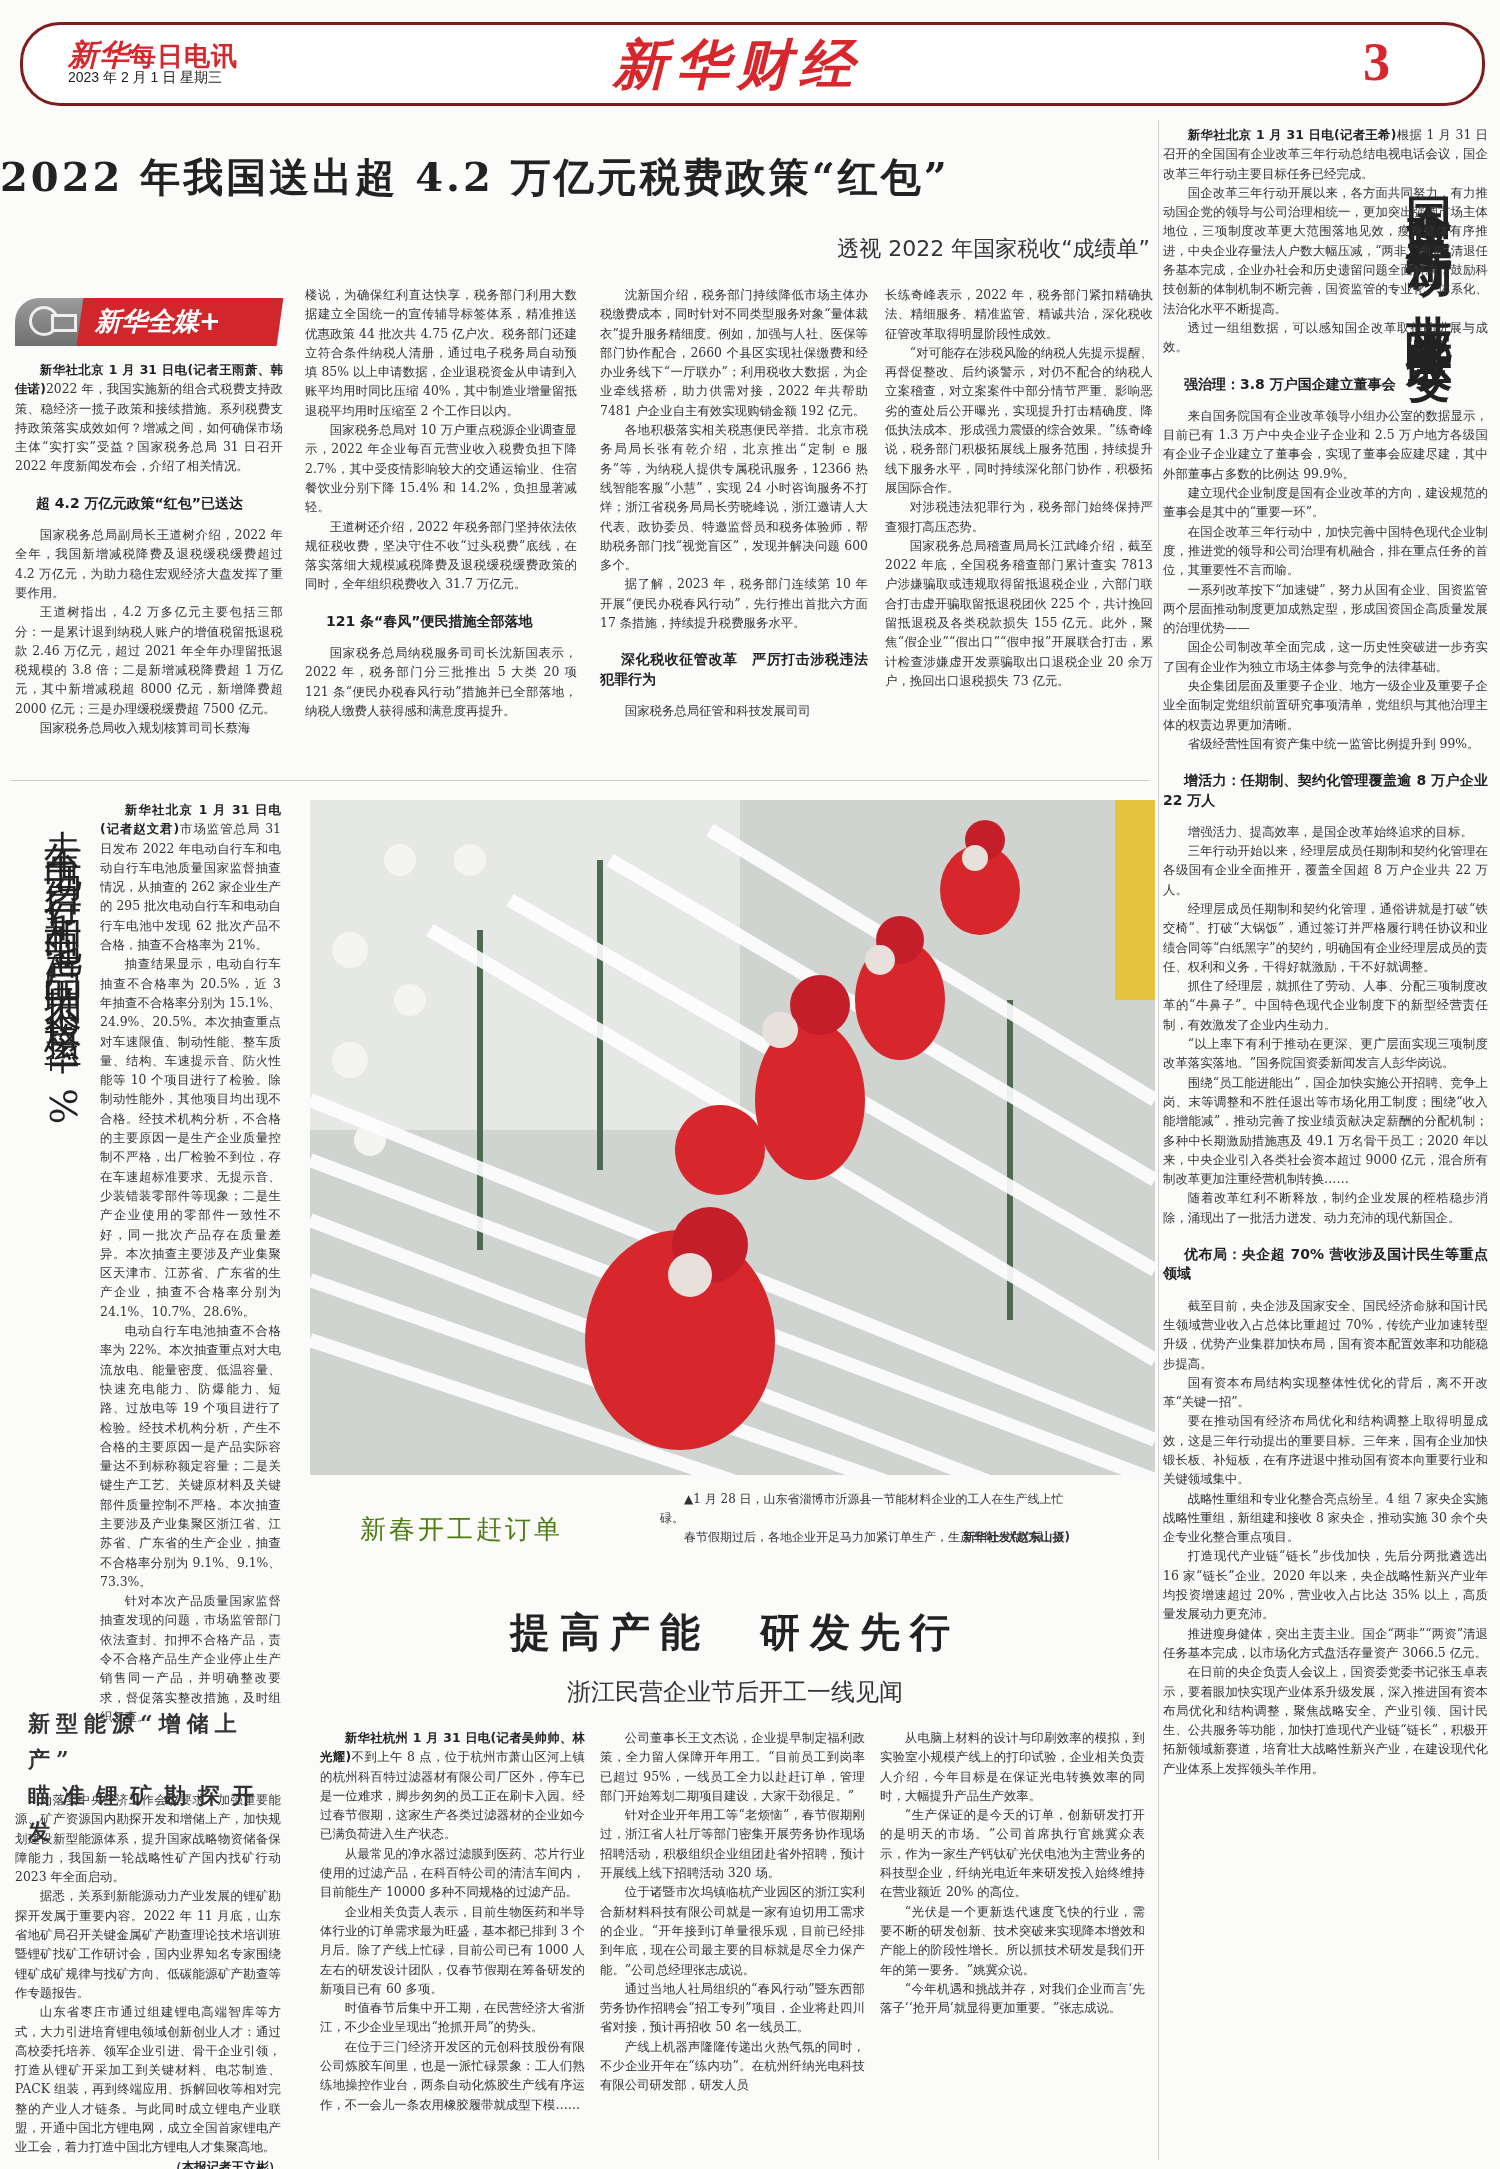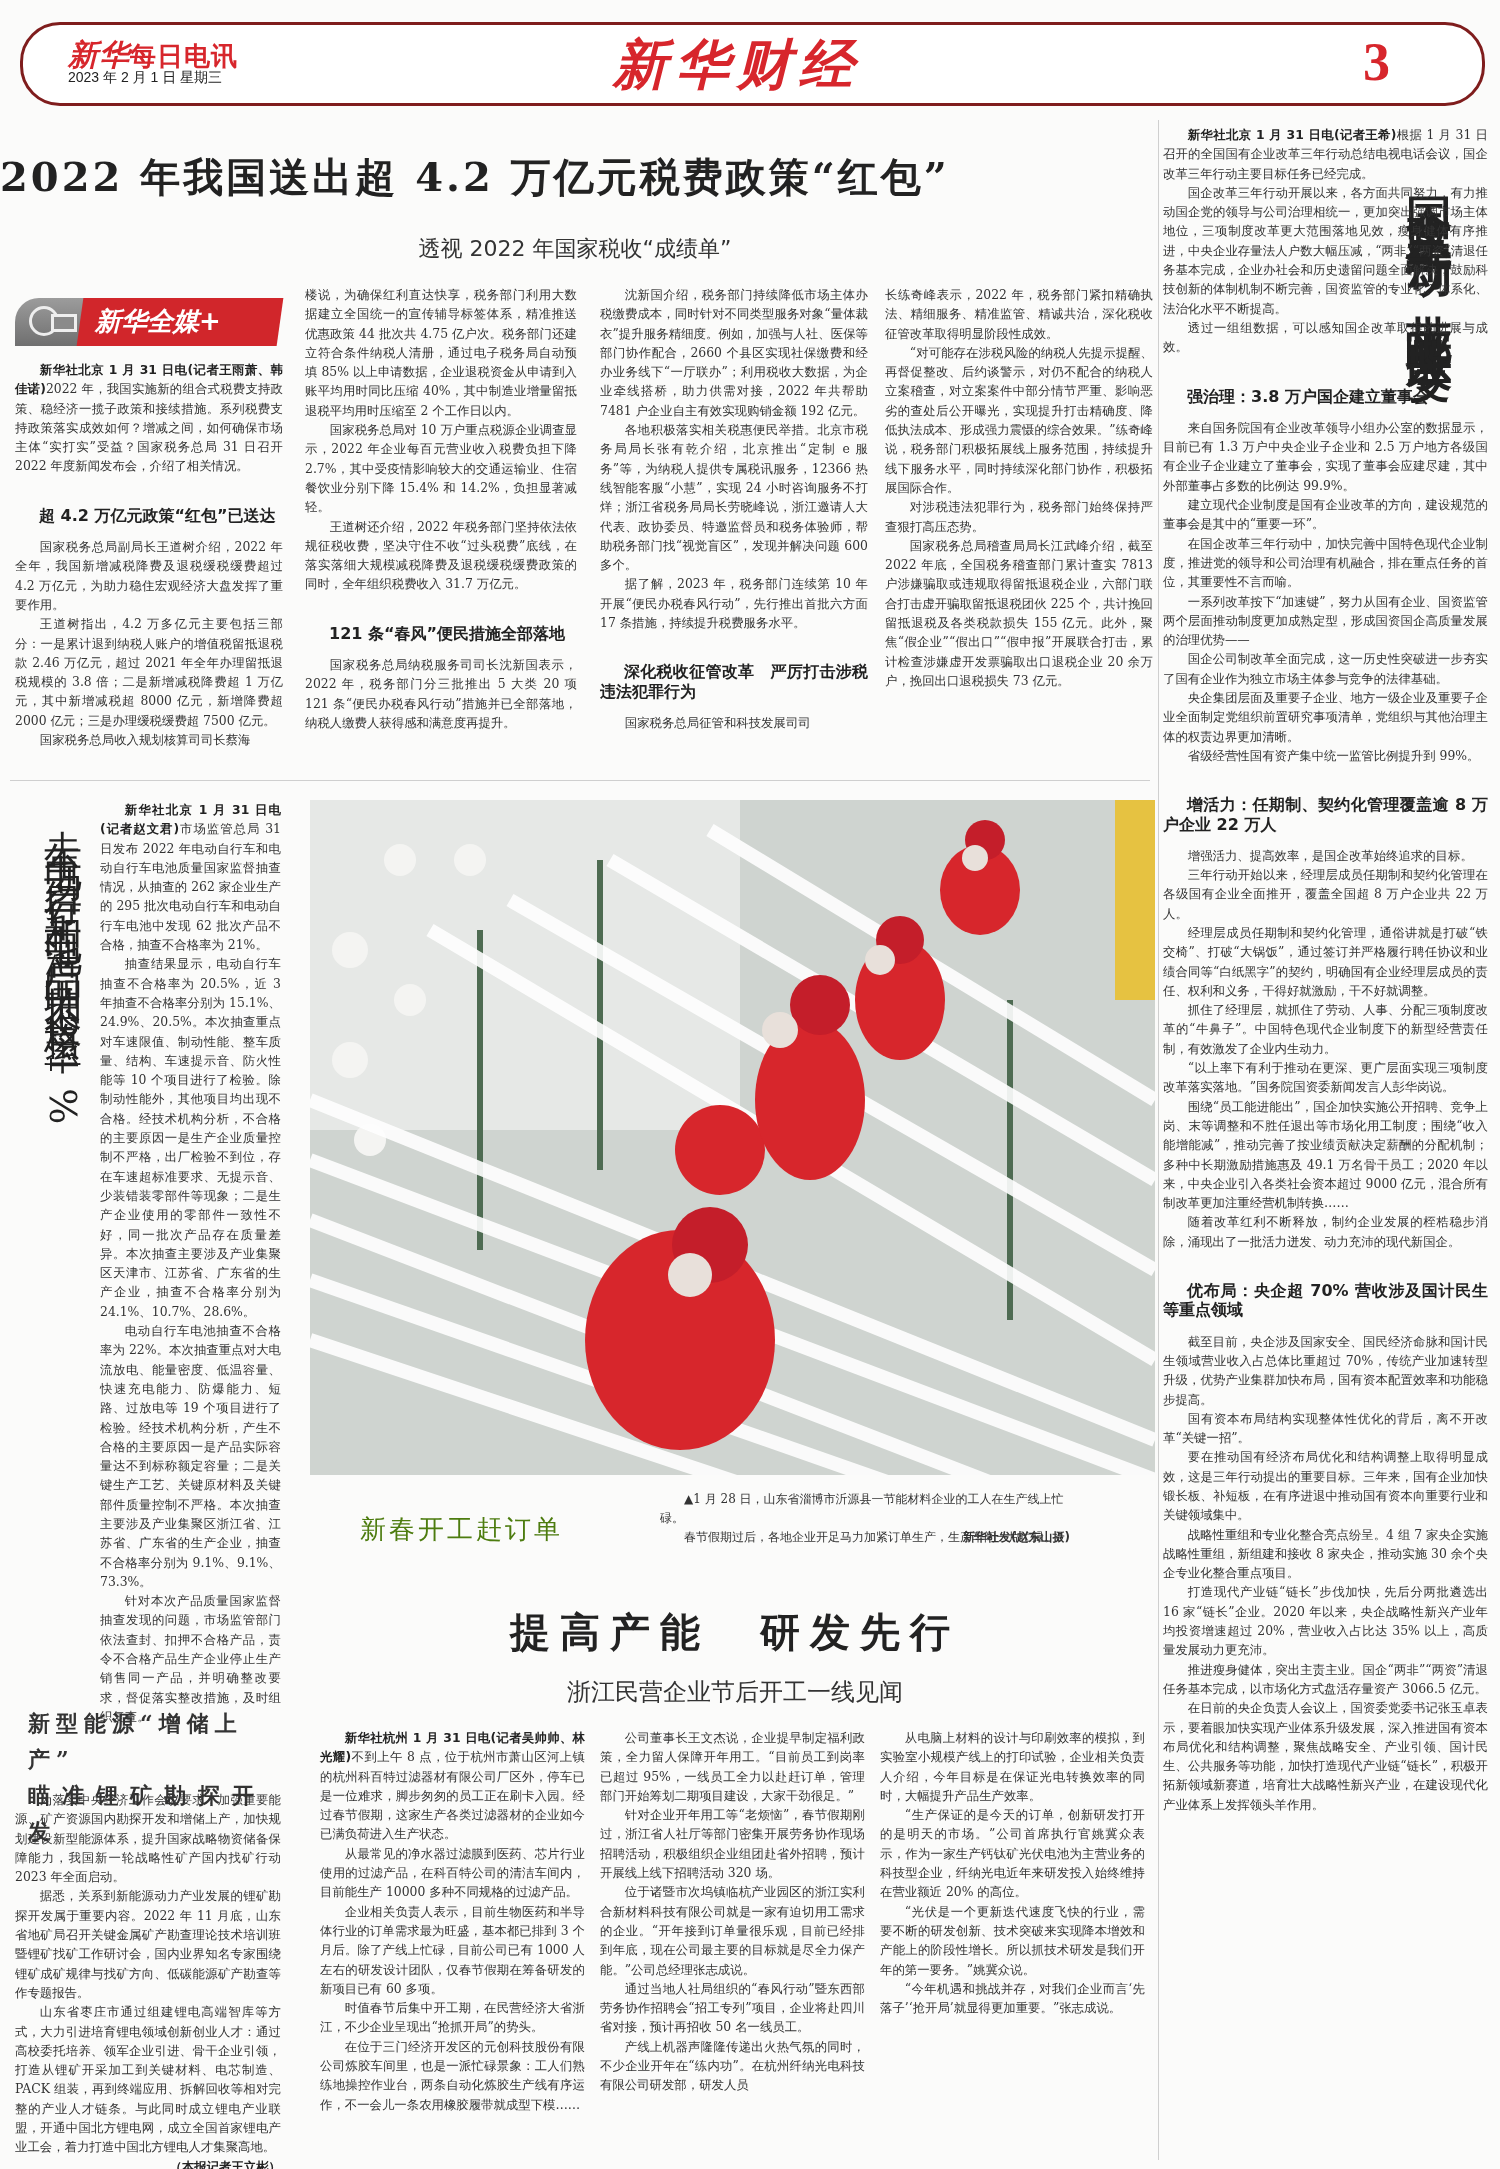--- a/index.html
+++ b/index.html
@@ -6,25 +6,25 @@
 html,body{width:1500px;height:2169px;background:#fbfbfa;overflow:hidden}
 body{position:relative;font-family:"DejaVu Serif","Liberation Serif",serif;color:#2b2b2b}
 .abs{position:absolute}
 .masthead{left:20px;top:22px;width:1465px;height:84px;border:3px solid #7f1d1d;border-radius:40px;background:#fff}
 .brand{left:45px;top:10px;color:#d7262c;font-size:26px;font-weight:bold;font-family:"DejaVu Serif",serif;letter-spacing:1px}
 .brand .script{font-style:italic;font-size:30px}
 .date{left:45px;top:44px;font-size:14px;color:#222;font-family:"Liberation Sans",sans-serif}
 .sec-title{left:590px;top:4px;color:#d7262c;font-size:54px;font-weight:bold;font-style:italic;letter-spacing:8px}
 .pageno{left:1340px;top:6px;color:#d7262c;font-size:54px;font-weight:bold;font-family:"Liberation Serif",serif}
 .headline{left:0;top:150px;width:1150px;font-size:40px;font-weight:bold;color:#222;letter-spacing:3px;font-family:"DejaVu Serif",serif}
-.subhead{left:0;top:234px;width:1150px;text-align:center;font-size:22px;color:#333;font-family:"DejaVu Sans",sans-serif}
+.subhead{left:0;top:234px;width:1150px;text-align:right;font-size:22px;color:#333;font-family:"DejaVu Sans",sans-serif}
 .col{font-size:12.4px;line-height:19.3px;text-align:justify;color:#333}
 .col p{text-indent:2em}
 .col p.noind{text-indent:0}
-.col h4{font-family:"DejaVu Sans",sans-serif;font-weight:bold;font-size:16px;margin:30px 0 12px;text-indent:1.5em;color:#222}
+.col h4{font-family:"DejaVu Sans",sans-serif;font-weight:bold;font-size:14px;margin:18px 0 12px;text-indent:1.5em;color:#222}
 .lead{font-family:"DejaVu Sans",sans-serif;font-weight:bold;color:#222}
 .mediabar{left:15px;top:294px;width:265px;height:52px}
 .mediabar .grey{position:absolute;left:0;top:4px;width:100px;height:48px;background:linear-gradient(#9c9c9c,#6f6f6f);border-radius:24px 0 0 0}
 .mediabar .red{position:absolute;left:65px;top:4px;width:200px;height:48px;background:#d1262b;transform:skewX(-8deg)}
 .mediabar .txt{position:absolute;left:80px;top:10px;color:#fff;font-size:26px;font-weight:bold;font-style:italic;font-family:"DejaVu Sans",sans-serif}
 .globe{position:absolute;left:14px;top:12px;width:30px;height:30px;border:3px solid #eee;border-radius:50%}
 .laptop{position:absolute;left:36px;top:20px;width:26px;height:18px;border:3px solid #eee;background:#8a8a8a}
 .vtitle{writing-mode:vertical-rl;font-weight:bold;color:#222}
 .vt1{left:1400px;top:160px;font-size:46px;letter-spacing:8px;line-height:60px}
 .vt2{left:38px;top:800px;font-size:38px;letter-spacing:12px;font-weight:normal;font-family:"DejaVu Serif",serif;line-height:50px}

